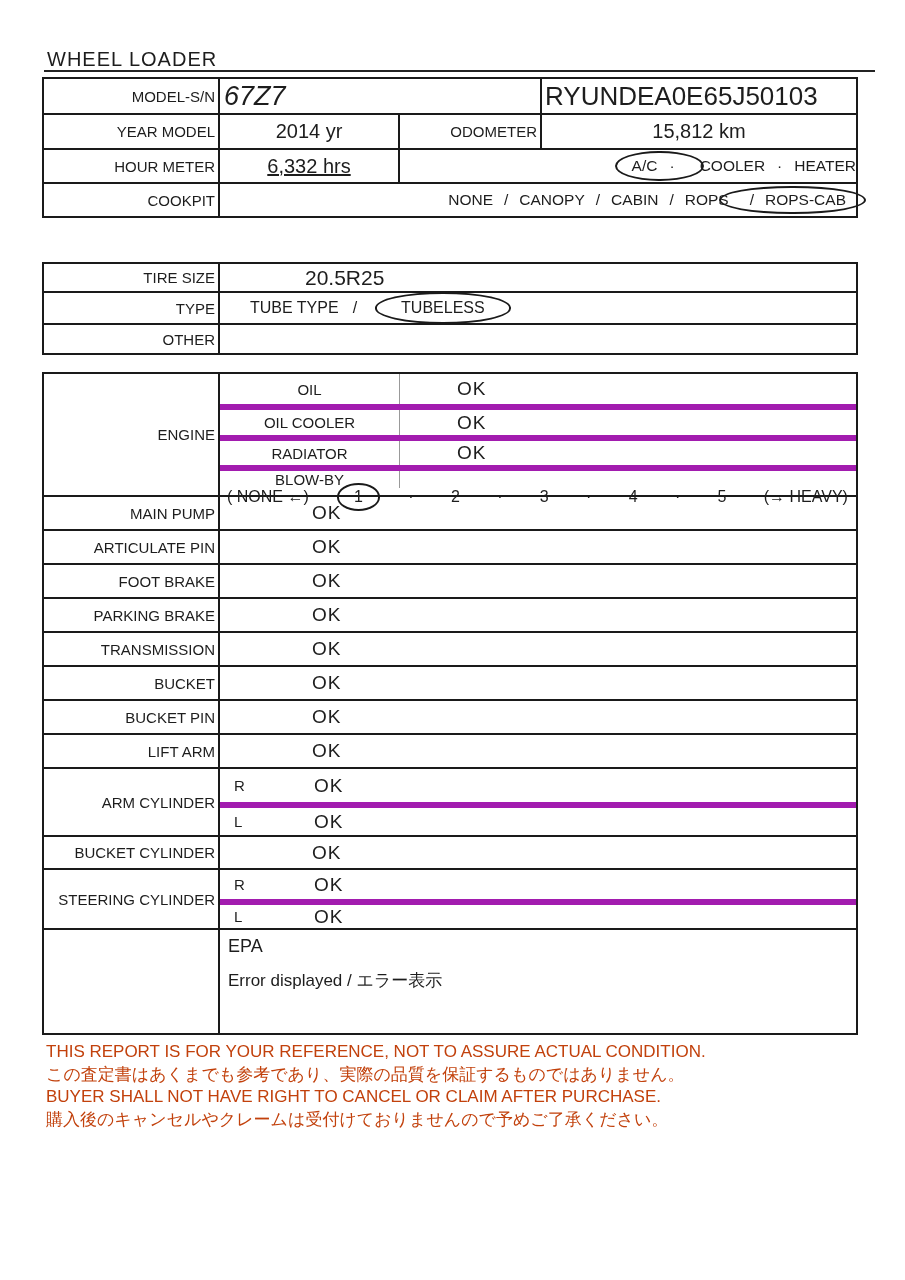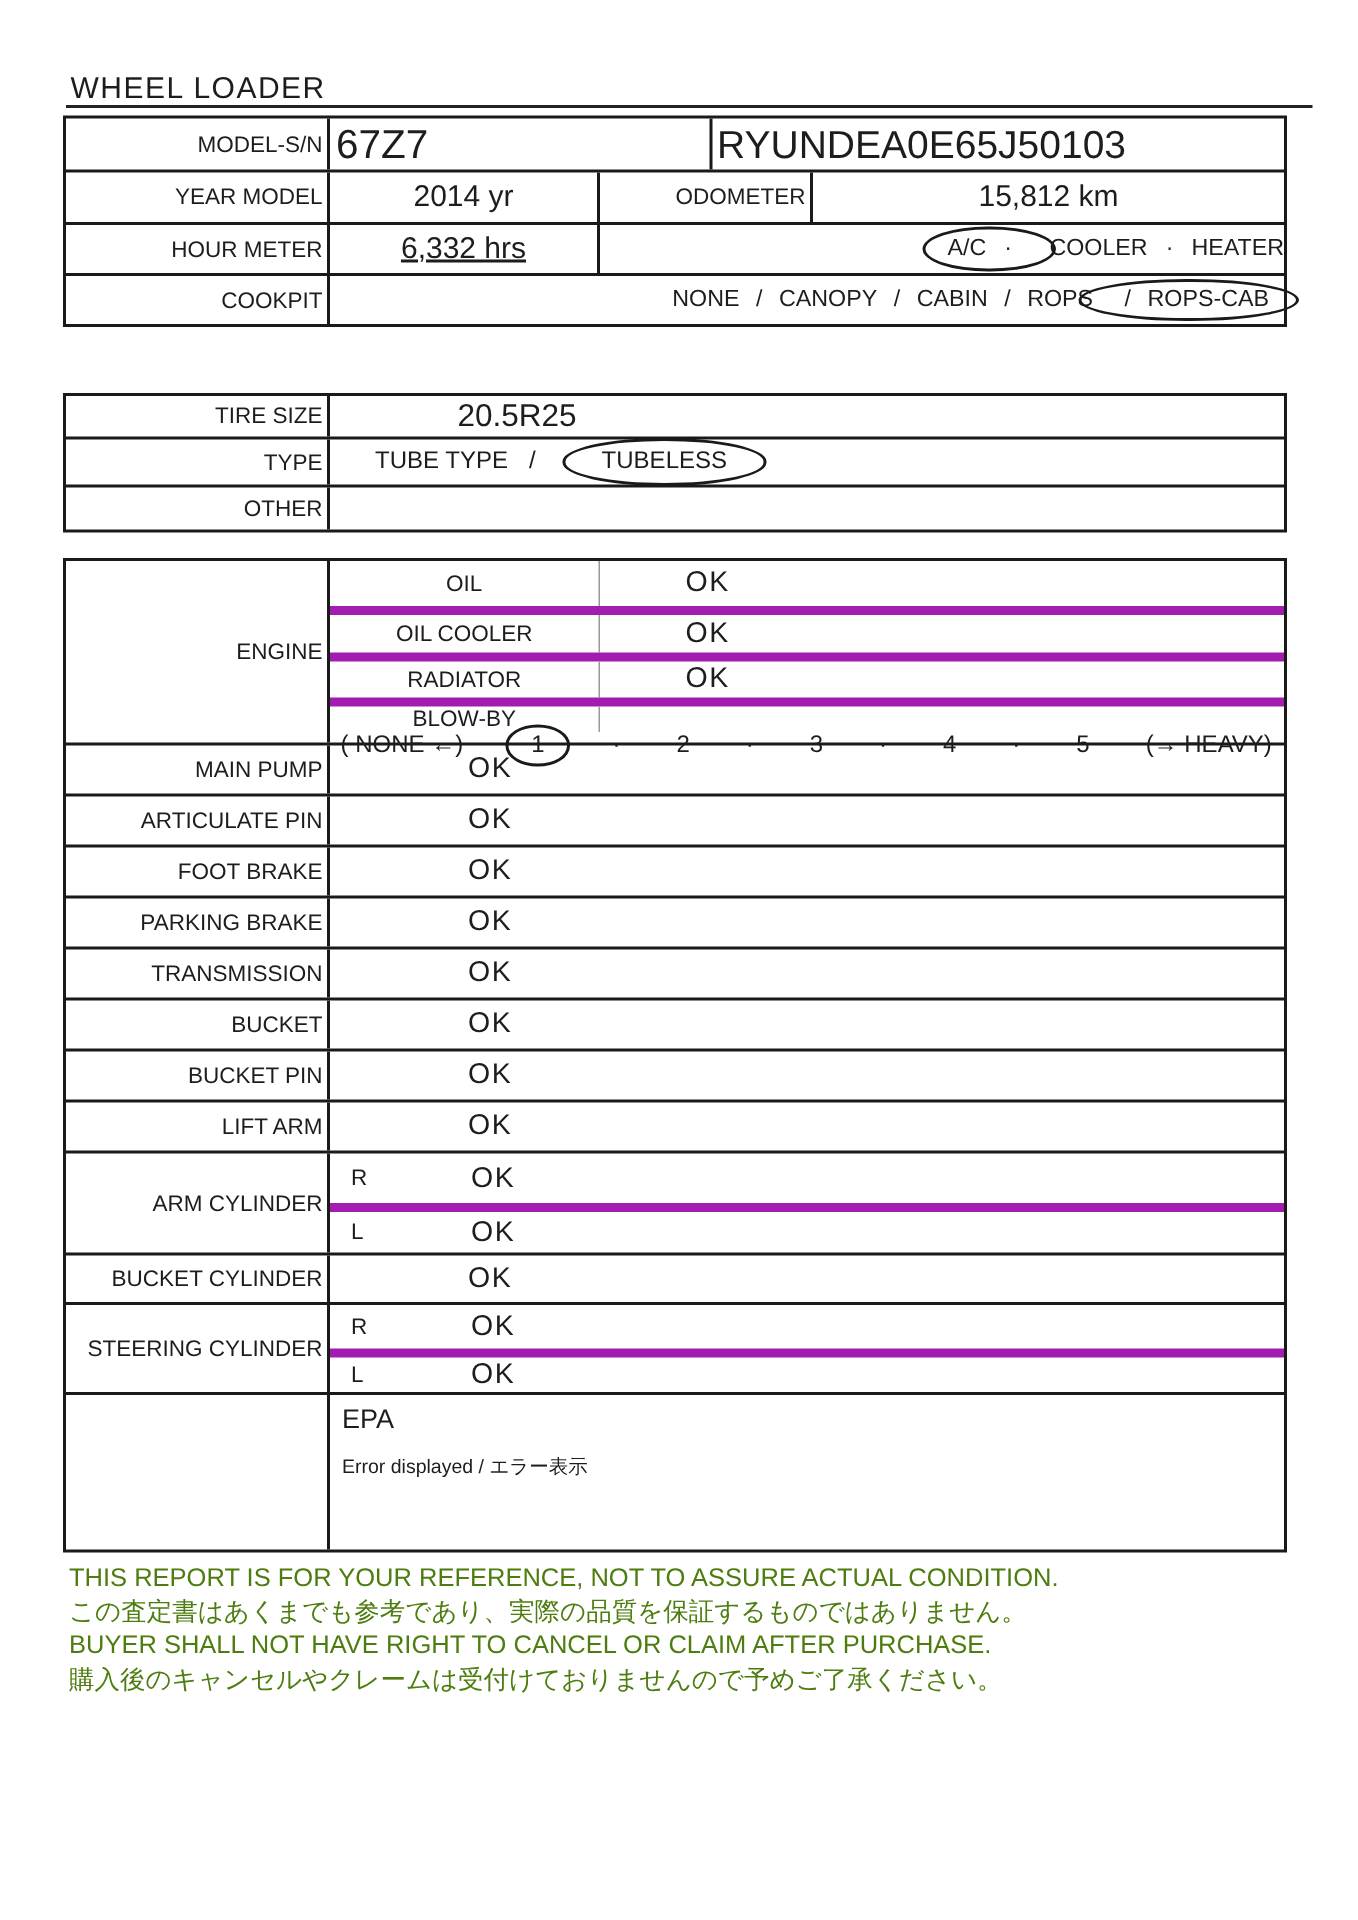--- a/index.html
+++ b/index.html
@@ -46,36 +46,36 @@
   .group-col{flex:1;display:flex;flex-direction:column;}
 
   .blowby{flex:1;display:flex;align-items:center;justify-content:space-between;
           font-size:16px;padding:0 8px 0 7px;white-space:nowrap;}
 
   .side{display:inline-block;box-sizing:border-box;width:94px;padding-left:14px;font-size:15px;}
 
   .notes-cell{flex:1;display:flex;flex-direction:column;align-items:flex-start;
               justify-content:flex-start;padding:6px 0 0 8px;}
   .notes-l1{font-size:18px;margin-bottom:12px;}
-  .notes-l2{font-size:13px;}
+  .notes-l2{font-size:17px;}
 
   .disclaimer{position:absolute;left:46px;top:1041px;font-size:17px;line-height:22.5px;white-space:nowrap;}
 </style>
 </head>
 <body>
 
 <div class="page">
 
   <div class="doc-title">WHEEL LOADER</div>
   <div class="title-underline"></div>
 
   <div class="t" style="left:42px;top:77px;width:816px;height:141px;">
     <div class="row" style="height:34px;">
       <div class="cell lab">MODEL-S/N</div>
-      <div class="cell big-val" style="width:255px;">67Z7</div>
+      <div class="cell big-val" style="width:322px;font-style:italic;">67Z7</div>
       <div class="cell serial-val flex1">RYUNDEA0E65J50103</div>
     </div>
     <div class="row" style="height:35px;">
       <div class="cell lab">YEAR MODEL</div>
       <div class="cell mid-val" style="width:180px;">2014 yr</div>
       <div class="cell lab" style="width:142px;">ODOMETER</div>
       <div class="cell mid-val flex1">15,812 km</div>
     </div>
     <div class="row" style="height:34px;">
       <div class="cell lab">HOUR METER</div>
@@ -250,20 +250,20 @@
     <div class="row" style="height:105px;">
       <div class="cell lab"></div>
       <div class="cell notes-cell">
         <div class="notes-l1">EPA</div>
         <div class="notes-l2">Error displayed / エラー表示</div>
       </div>
     </div>
 
   </div>
 
-  <div class="disclaimer" style="color: #4d7c0f;">
+  <div class="disclaimer" style="color: #c2410c;">
     <div>THIS REPORT IS FOR YOUR REFERENCE, NOT TO ASSURE ACTUAL CONDITION.</div>
     <div>この査定書はあくまでも参考であり、実際の品質を保証するものではありません。</div>
     <div>BUYER SHALL NOT HAVE RIGHT TO CANCEL OR CLAIM AFTER PURCHASE.</div>
     <div>購入後のキャンセルやクレームは受付けておりませんので予めご了承ください。</div>
   </div>
 
 </div>
 
 </body></html>

